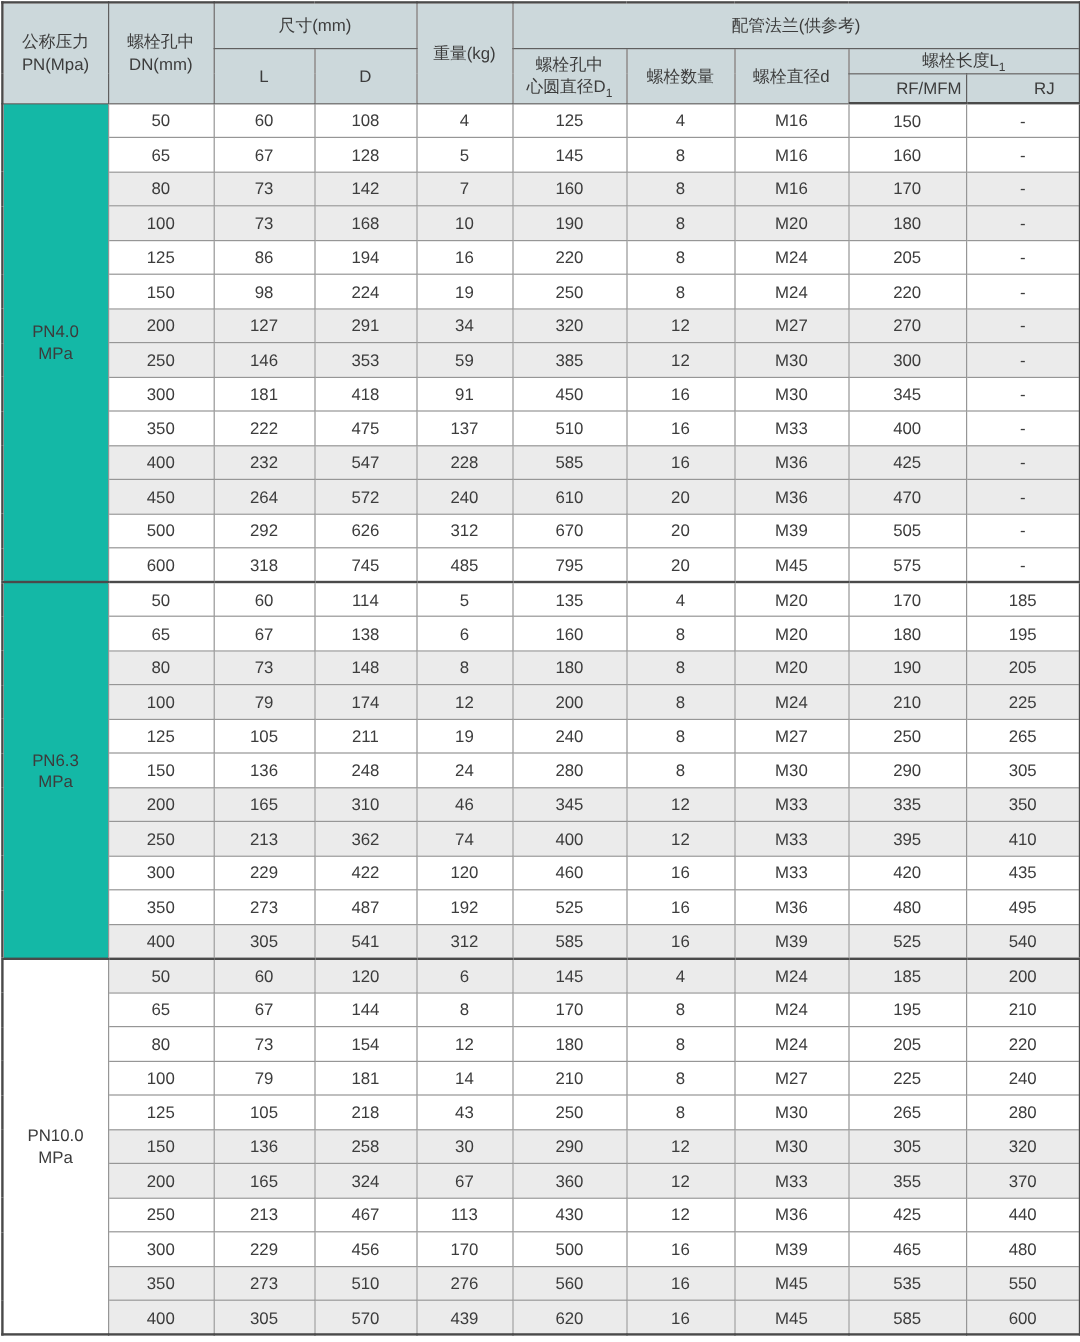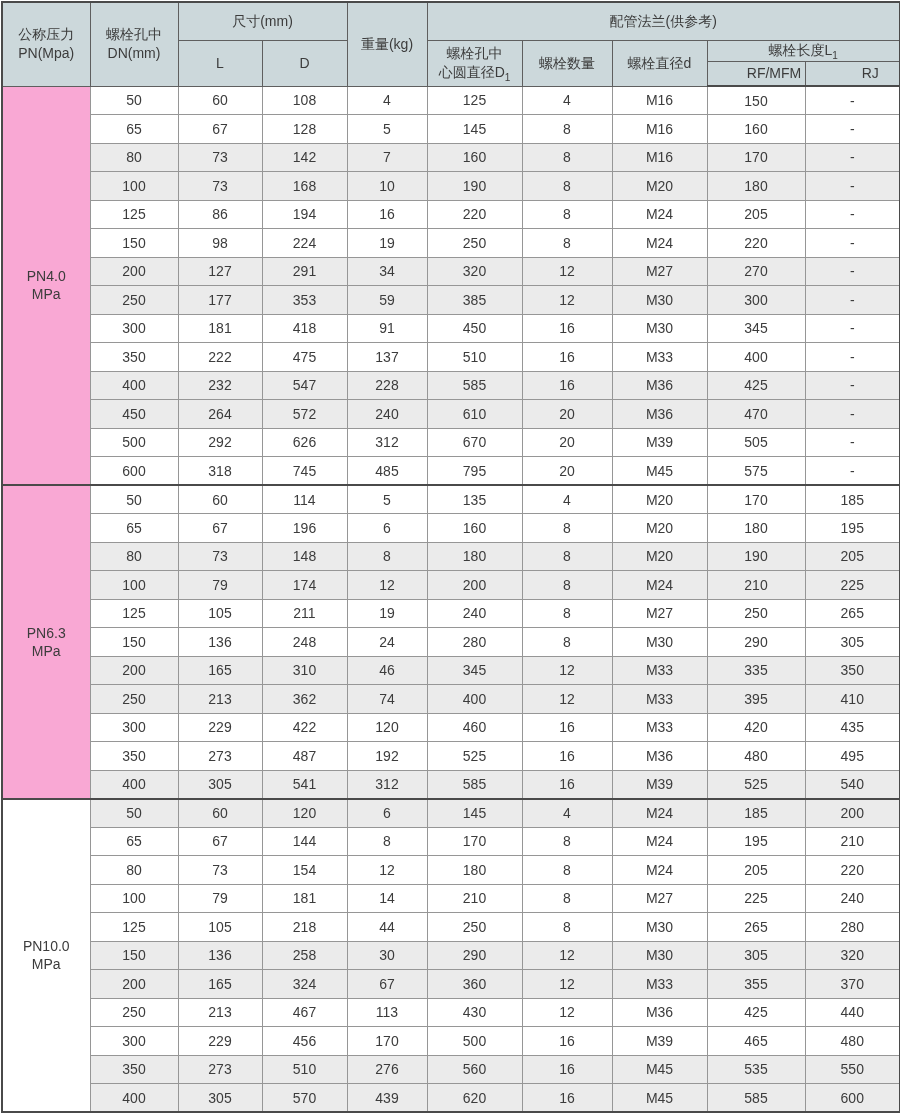--- a/index.html
+++ b/index.html
@@ -39,21 +39,21 @@
     border-color:#5f5f5f;
     line-height:1.35;
   }
   thead tr.h1{height:38px;margin-left:28px;}
   thead tr.h2{height:21px;}
   thead tr.h3{height:25px;}
   thead tr.h3 th{border-bottom:2px solid var(--border-dark);padding-left:36px;}
   tbody tr{height:28.5px;}
   tbody tr.shaded td{background:var(--row-alt);}
   tbody tr.section-start td{border-top:2px solid var(--border-dark);}
-  td.section-label{background:#f9a8d4;line-height:1.3;}
+  td.section-label{background:#14b8a6;line-height:1.3;}
   tbody tr.shaded td.section-label{background:#fff;margin-top:20px;}
   sub{font-size:10px;line-height:0;}
 </style>
 </head>
 <body>
 
 <table class="spec">
   <colgroup>
     <col style="width:88px">
       <col style="width:88px">
@@ -173,21 +173,21 @@
         <td>291</td>
         <td>34</td>
         <td>320</td>
         <td>12</td>
         <td>M27</td>
         <td>270</td>
         <td>-</td>
       </tr>
       <tr class="shaded">
         <td>250</td>
-        <td>177</td>
+        <td>146</td>
         <td>353</td>
         <td>59</td>
         <td>385</td>
         <td>12</td>
         <td>M30</td>
         <td>300</td>
         <td>-</td>
       </tr>
       <tr>
         <td>300</td>
@@ -266,21 +266,21 @@
         <td>5</td>
         <td>135</td>
         <td>4</td>
         <td>M20</td>
         <td>170</td>
         <td>185</td>
       </tr>
       <tr>
         <td>65</td>
         <td>67</td>
-        <td>196</td>
+        <td>138</td>
         <td>6</td>
         <td>160</td>
         <td>8</td>
         <td>M20</td>
         <td>180</td>
         <td>195</td>
       </tr>
       <tr class="shaded">
         <td>80</td>
         <td>73</td>
@@ -425,21 +425,21 @@
         <td>210</td>
         <td>8</td>
         <td>M27</td>
         <td>225</td>
         <td>240</td>
       </tr>
       <tr>
         <td>125</td>
         <td>105</td>
         <td>218</td>
-        <td>44</td>
+        <td>43</td>
         <td>250</td>
         <td>8</td>
         <td>M30</td>
         <td>265</td>
         <td>280</td>
       </tr>
       <tr class="shaded">
         <td>150</td>
         <td>136</td>
         <td>258</td>

